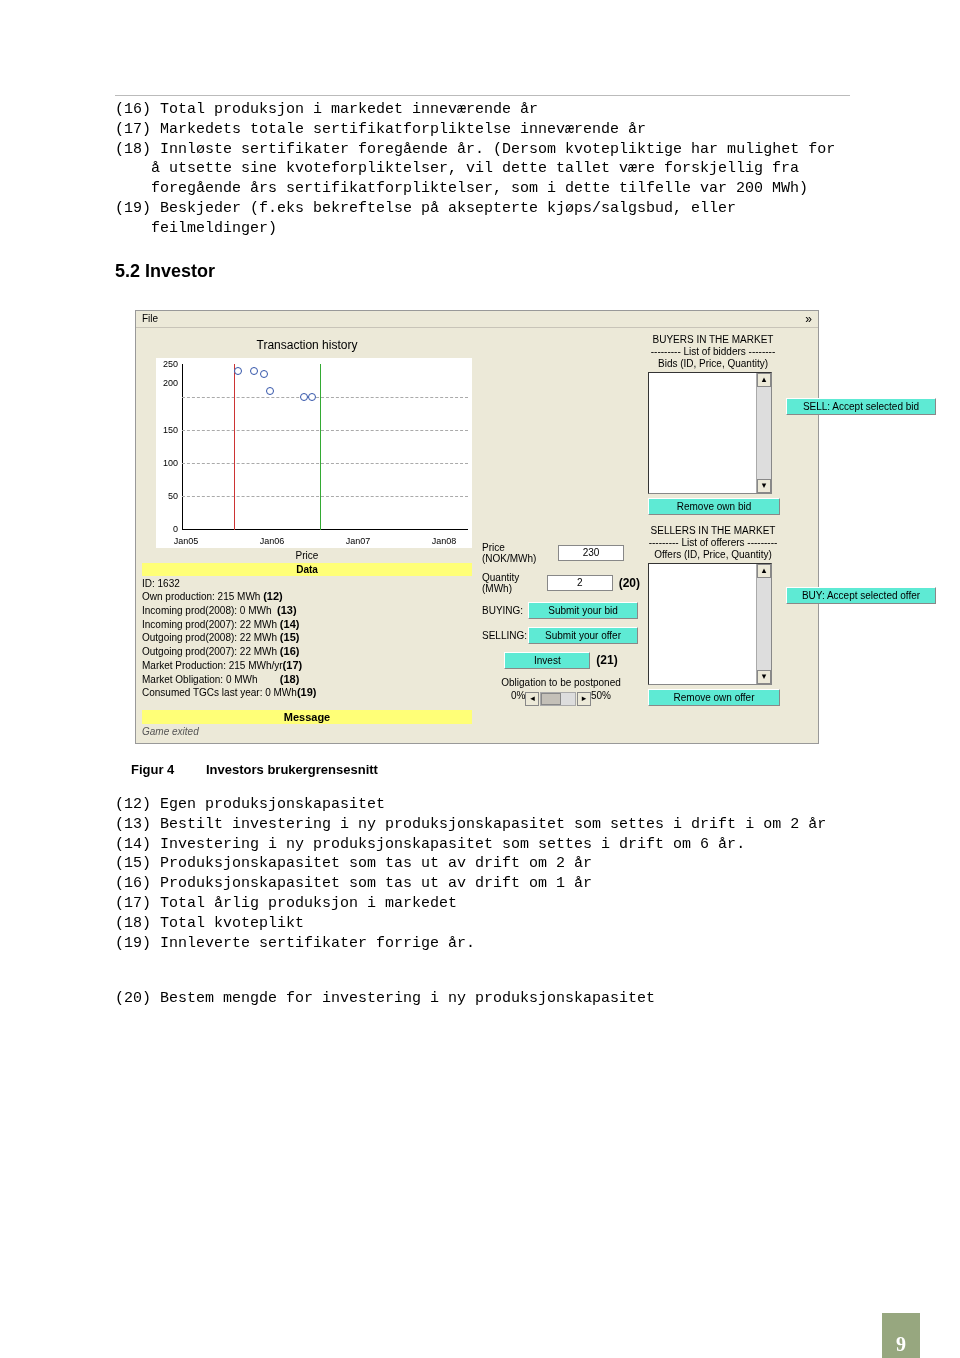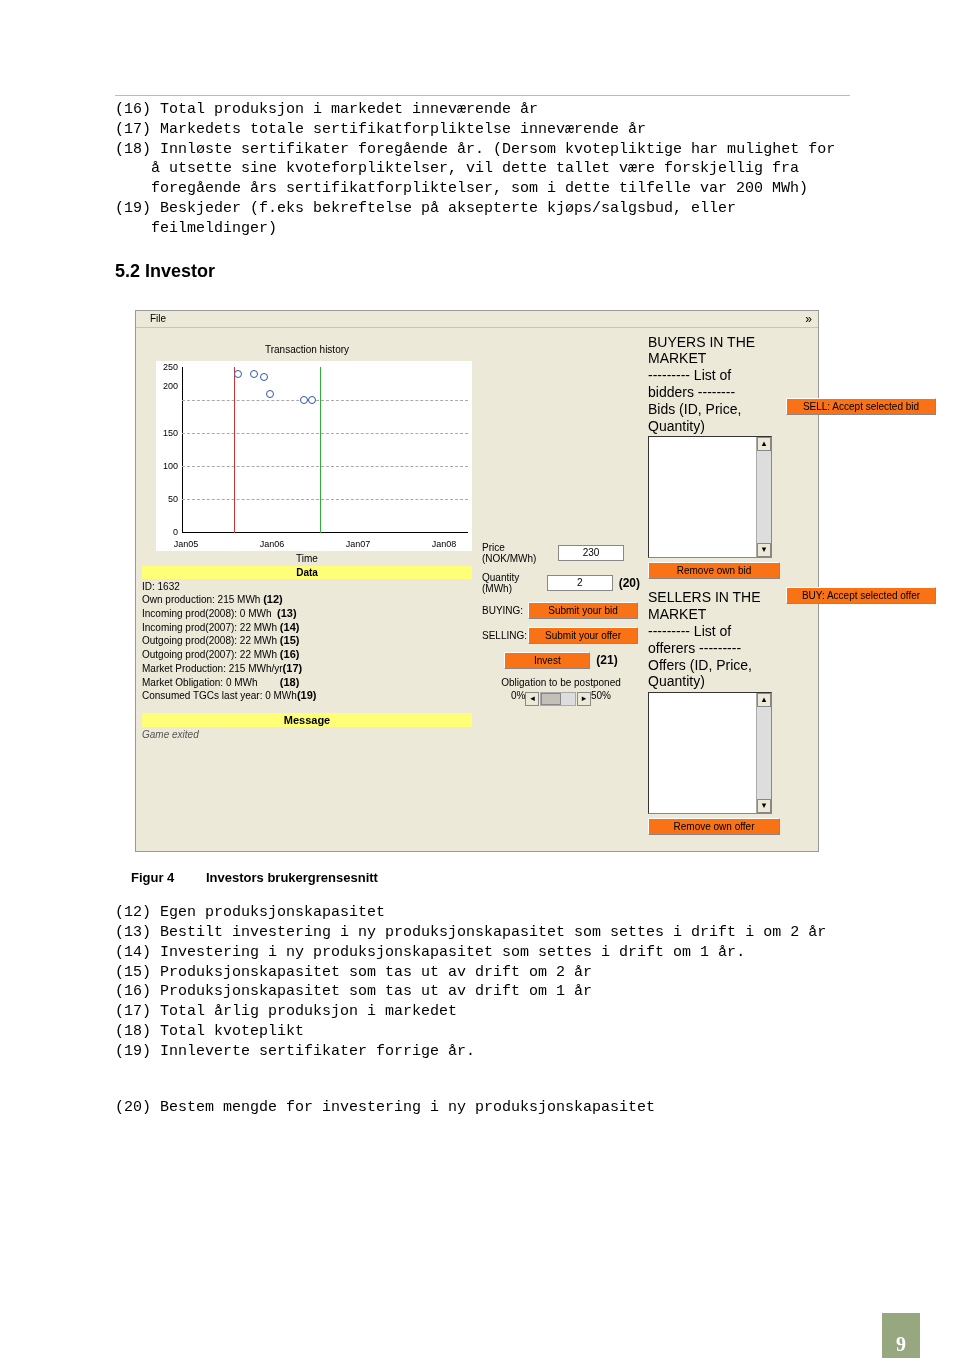--- a/index.html
+++ b/index.html
@@ -96,33 +96,33 @@
   }
   .menubar {
     height: 16px;
     background: #ece9d8;
     border-bottom: 1px solid #c8c4b8;
     display: flex;
     align-items: center;
     padding: 0 6px;
     font-size: 10px;
   }
-  .menubar .menu-item { margin-right: 10px; margin-left: 8px; }
+  .menubar .menu-item { margin-right: 10px; }
   .body {
     display: flex;
     background: #ece9d8;
     padding: 4px;
   }
   
   .col-chart { width: 330px; padding: 2px 6px 2px 2px; }
   .col-inputs { width: 158px; padding: 2px 4px; }
   .col-lists { width: 130px; padding: 2px 4px; }
   .col-btns { flex: 1; padding: 2px 4px; }
   .chart-title {
-    text-align: center; font-size: 10px; margin: 10px 0 6px;
+    text-align: center; font-size: 12px; margin: 4px 0 6px;
   }
   .chartbox {
     width: 316px; height: 190px;
     background: #fff;
     border: none;
     position: relative;
     margin-left: 14px;
   }
   .ylabel {
     position: absolute; left: -14px; top: 50%; transform: translateY(-50%) rotate(-90deg);
@@ -156,40 +156,40 @@
   }
   .msg-text { font-size:10px; font-style:italic; color:#555; }
   
   .inp-row { display:flex; align-items:center; margin: 8px 0; font-size:10px; }
   .inp-row label { width: 76px; }
   .inp-row input {
     width: 60px; height:14px; font-size:10px; border:1px solid #888;
     background:#fff; padding:0 2px; text-align:center;
   }
   .btn {
-    background: #f97316; border:1px solid #888;
+    background: #5eead4; border:1px solid #888;
     border-top-color:#fff; border-left-color:#fff;
     font-size:10px; padding:2px 6px; text-align:center;
     display:inline-block;
   }
   .btn-wide { width: 96px; }
   .btn-full { width: 118px; }
   .row-btn { display:flex; align-items:center; margin: 8px 0; font-size:10px; }
   .row-btn label { width: 46px; }
   .obl { font-size:10px; margin: 8px 0 2px; text-align:center; }
   .scrollbar {
     display:flex; align-items:center; justify-content:space-between;
     width:76px; height:14px; margin: 2px auto;
   }
   .sb-btn { width:12px;height:12px;border:1px solid #888;background:#ece9d8;font-size:9px;line-height:10px;text-align:center; }
   .sb-track{ flex:1; height:12px; background:#ddd; border:1px solid #aaa; margin:0 1px; position:relative;}
   .sb-thumb{ position:absolute; left:0; top:0; bottom:0; width:18px; background:#c4c0b8; border:1px solid #888;}
   .pct { display:flex; justify-content:space-between; width:100px; margin:0 auto; font-size:10px;}
   
-  .list-hdr { font-size:14px; line-height:1.2; margin-bottom:2px; }
+  .list-hdr { text-align:center; font-size:10px; line-height:1.2; margin-bottom:2px; }
   .listbox {
     width: 122px; height: 120px; background:#fff;
     border:1px inset #888; position:relative; margin-bottom:4px;
   }
   .listbox .vsb {
     position:absolute; right:0; top:0; bottom:0; width:14px;
     background:#ddd; border-left:1px solid #aaa;
     display:flex; flex-direction:column; justify-content:space-between;
   }
   .vsb .sb-btn { width:12px; }
@@ -254,21 +254,21 @@
             <div class="vline" style="left:164px;background:#33aa33"></div>
 
             <div class="pt" style="left:82px;top:13px"></div>
             <div class="pt" style="left:98px;top:13px"></div>
             <div class="pt" style="left:108px;top:16px"></div>
             <div class="pt" style="left:114px;top:33px"></div>
             <div class="pt" style="left:148px;top:39px"></div>
             <div class="pt" style="left:156px;top:39px"></div>
           </div>
         </div>
-        <div class="xlabel">Time</div>
+        <div class="xlabel">Price</div>
 
         <div class="data-title">Data</div>
         <div class="data-line">ID: 1632</div>
         <div class="data-line"><span>Own production: 215 MWh</span> <span class="num-tag">(12)</span></div>
         <div class="data-line"><span>Incoming prod(2008): 0 MWh</span>&nbsp;&nbsp;<span class="num-tag">(13)</span></div>
         <div class="data-line"><span>Incoming prod(2007): 22 MWh</span> <span class="num-tag">(14)</span></div>
         <div class="data-line"><span>Outgoing prod(2008): 22 MWh</span> <span class="num-tag">(15)</span></div>
         <div class="data-line"><span>Outgoing prod(2007): 22 MWh</span> <span class="num-tag">(16)</span></div>
         <div class="data-line"><span>Market Production: 215 MWh/yr</span><span class="num-tag">(17)</span></div>
         <div class="data-line"><span>Market Obligation: 0 MWh</span>&nbsp;&nbsp;&nbsp;&nbsp;&nbsp;&nbsp;&nbsp;&nbsp;<span class="num-tag">(18)</span></div>
@@ -352,21 +352,21 @@
   </div>
 
   <div class="fig-caption">
     <span class="fignum">Figur 4</span>
     <span>Investors brukergrensesnitt</span>
   </div>
 
   <ol class="num">
     <li><span>(12)</span> <span>Egen produksjonskapasitet</span></li>
     <li><span>(13)</span> <span>Bestilt investering i ny produksjonskapasitet som settes i drift i om 2 år</span></li>
-    <li><span>(14)</span> <span>Investering i ny produksjonskapasitet som settes i drift om 1 år.</span></li>
+    <li><span>(14)</span> <span>Investering i ny produksjonskapasitet som settes i drift om 6 år.</span></li>
     <li><span>(15)</span> <span>Produksjonskapasitet som tas ut av drift om 2 år</span></li>
     <li><span>(16)</span> <span>Produksjonskapasitet som tas ut av drift om 1 år</span></li>
     <li><span>(17)</span> <span>Total årlig produksjon i markedet</span></li>
     <li><span>(18)</span> <span>Total kvoteplikt</span></li>
     <li><span>(19)</span> <span>Innleverte sertifikater forrige år.</span></li>
   </ol>
   <br>
   <ol class="num">
     <li><span>(20)</span> <span>Bestem mengde for investering i ny produksjonskapasitet</span></li>
   </ol>

